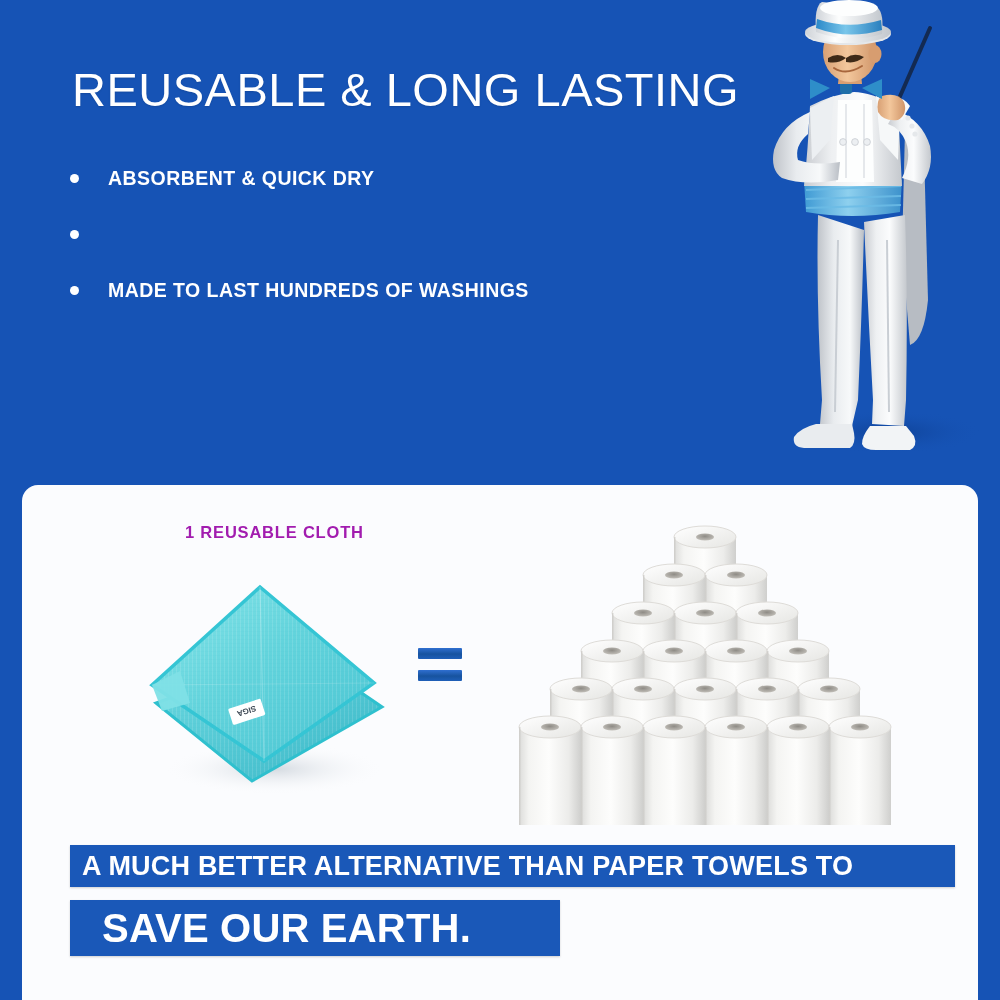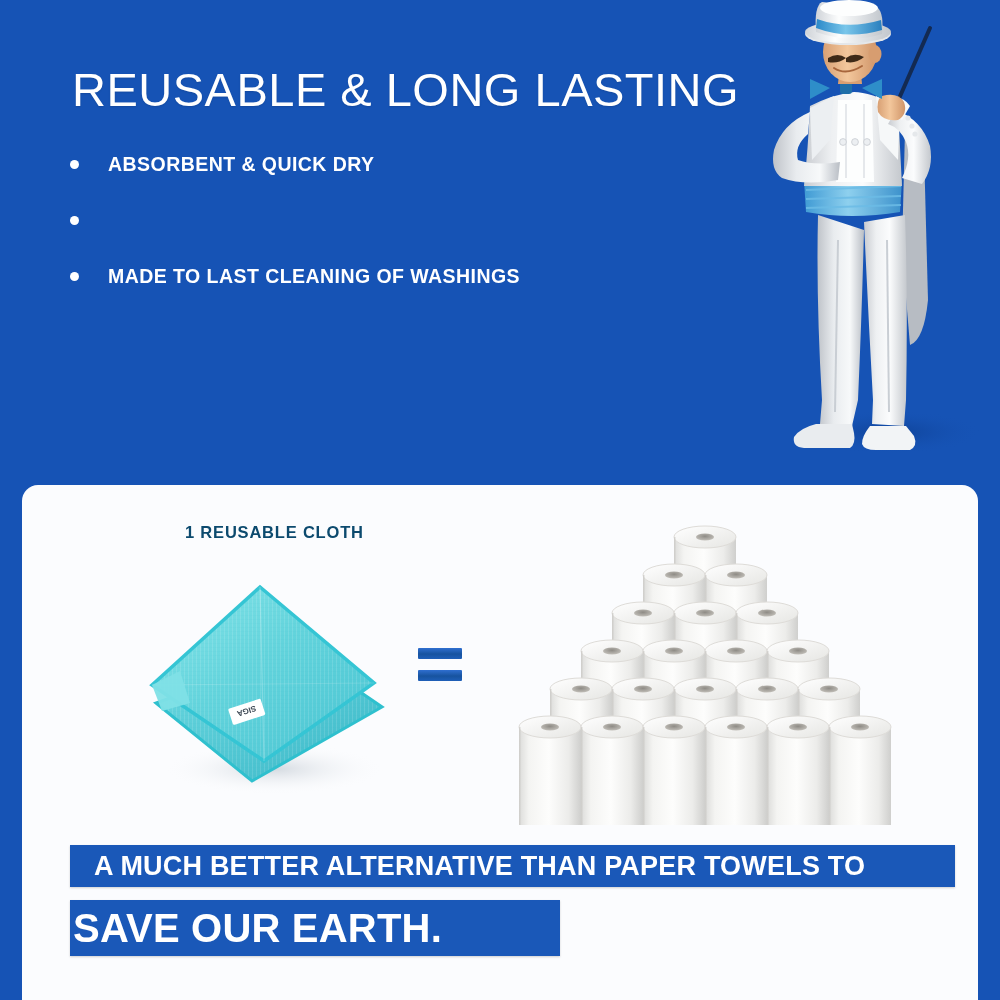--- a/index.html
+++ b/index.html
@@ -22,21 +22,21 @@
     font-size:47px;
     font-weight:normal;
     color:#ffffff;
     letter-spacing:0.5px;
     white-space:nowrap;
     text-shadow:0 1px 2px rgba(0,0,0,0.12);
     margin-left:12px;
   }
   #benefits {
     position:absolute;
-    left:62px; top:136px;
+    left:62px; top:150px;
     width:620px;
     list-style:none;
   }
   .benefit {
     position:relative;
     height:56px;
     display:flex;
     align-items:center;
   }
   .bullet-dot {
@@ -71,21 +71,21 @@
     background:#fbfcfe;
     border-radius:16px 16px 0 0;
     overflow:hidden;
   }
 
   #cloth-caption {
     position:absolute;
     left:163px; top:38px;
     font-size:16.5px;
     font-weight:bold;
-    color:#0c4a6e;
+    color:#a21caf;
     letter-spacing:0.8px;
     white-space:nowrap;
   }
 
   
   #cloth {
     position:absolute;
     left:110px; top:70px;
     width:270px; height:250px;
   }
@@ -119,28 +119,28 @@
     display:flex;
     align-items:center;
     color:#ffffff;
     font-weight:bold;
     white-space:nowrap;
     box-shadow:0 1px 2px rgba(0,0,0,0.18);
   }
   #banner-1 {
     left:70px; top:845px;
     width:885px; height:42px;
-    padding-left:24px;
+    padding-left:12px;
     font-size:27px;
     letter-spacing:0.2px;
   }
   #banner-2 {
     left:70px; top:900px;
     width:490px; height:56px;
-    padding-left:3px;
+    padding-left:32px;
     font-size:40px;
     letter-spacing:0.2px;
   }
 </style>
 </head>
 <body>
 
 <div id="page">
 
   <div id="headline">REUSABLE &amp; LONG LASTING</div>
@@ -148,21 +148,21 @@
   <ul id="benefits">
     <li class="benefit">
       <span class="bullet-dot"></span>
       <span class="benefit-label">ABSORBENT &amp; QUICK DRY</span>
     </li>
     <li class="benefit">
       <span class="bullet-dot"></span>
     </li>
     <li class="benefit">
       <span class="bullet-dot"></span>
-      <span class="benefit-label">MADE TO LAST CLEANING OF WASHINGS</span>
+      <span class="benefit-label">MADE TO LAST HUNDREDS OF WASHINGS</span>
     </li>
   </ul>
 
   <div id="mascot">
     <svg viewBox="0 0 258 470" xmlns="http://www.w3.org/2000/svg">
       <defs>
         <linearGradient id="suitG" x1="0" y1="0" x2="1" y2="0">
           <stop offset="0%" stop-color="#c9ccd1"></stop>
           <stop offset="28%" stop-color="#eef0f2"></stop>
           <stop offset="60%" stop-color="#fbfcfd"></stop>

